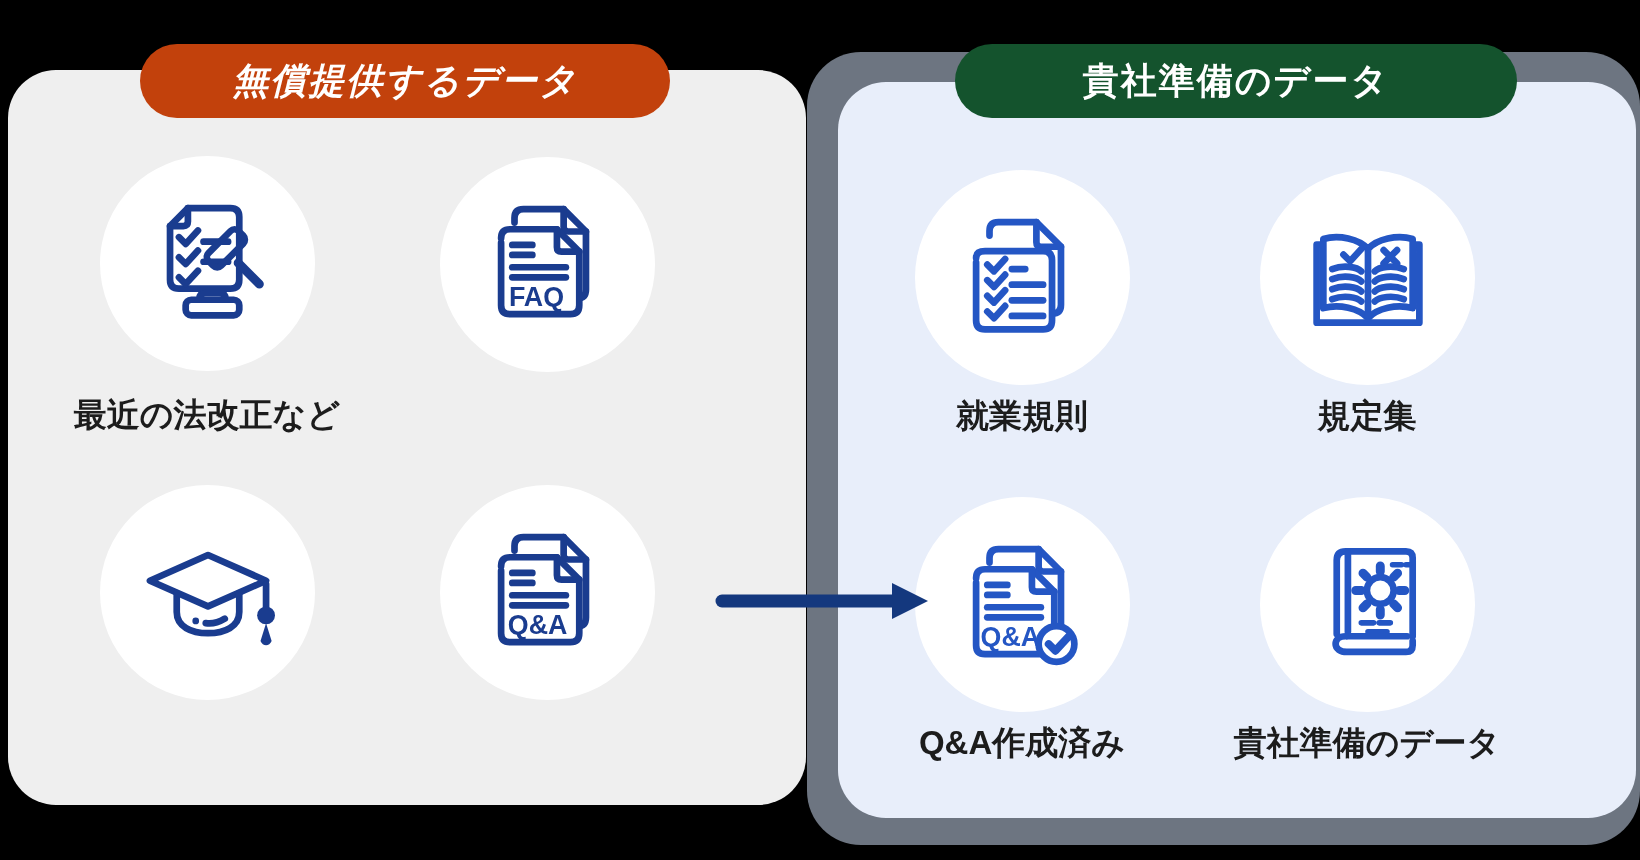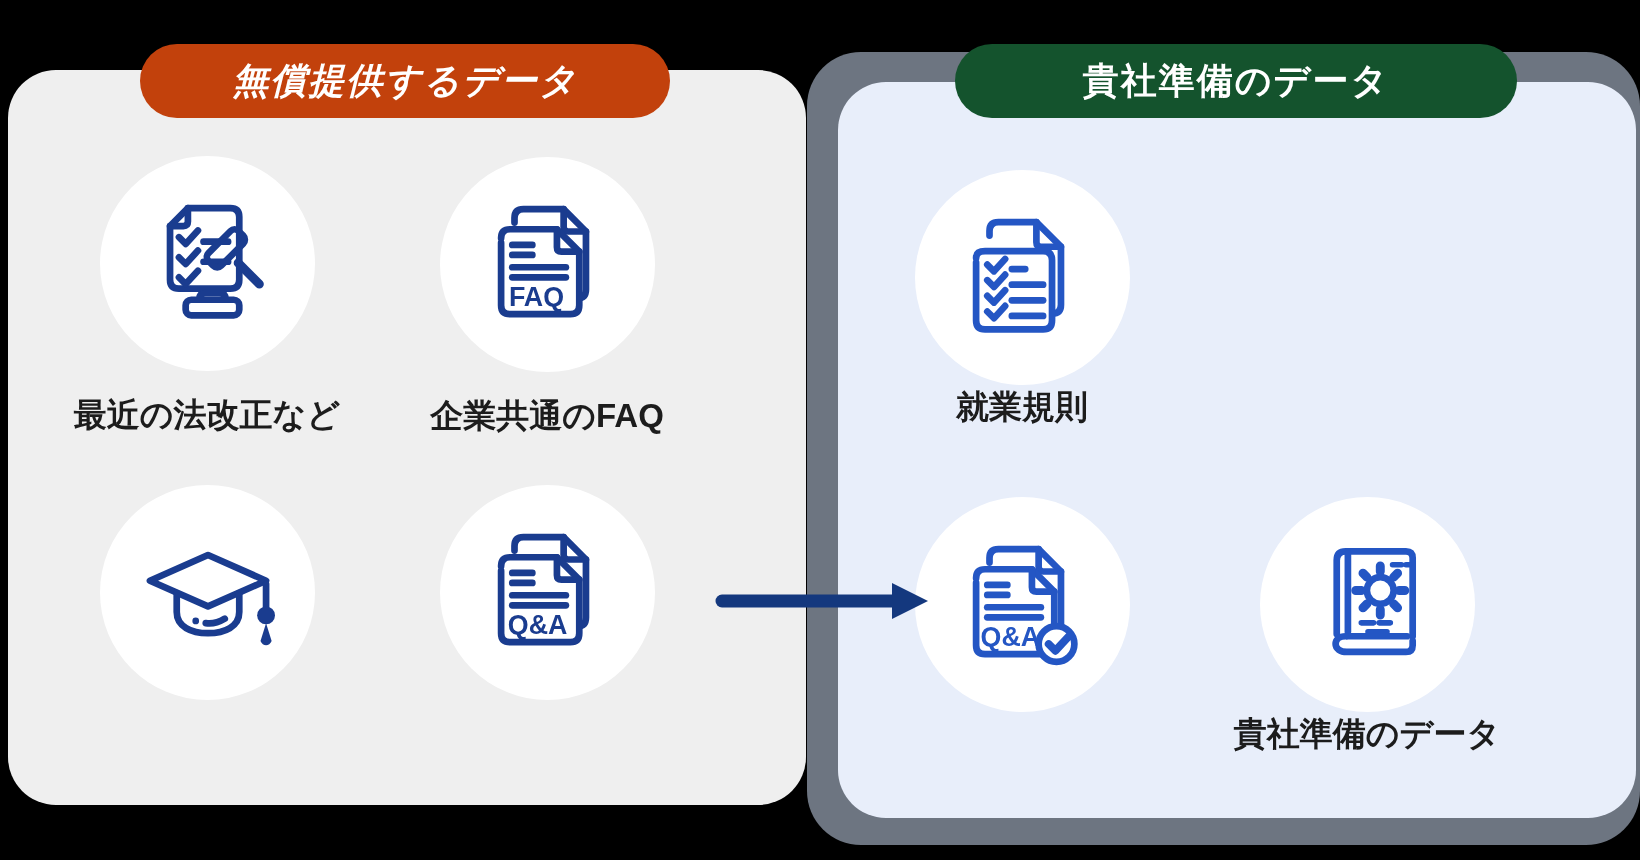--- a/index.html
+++ b/index.html
@@ -12,21 +12,21 @@
   .header{position:absolute;height:74px;border-radius:38px;display:flex;align-items:center;justify-content:center;
           color:#FFFFFF;font-size:36px;font-weight:bold;letter-spacing:2px;z-index:5;}
   .header-left{left:140px;top:44px;width:530px;background:#c2410c;font-style:italic;}
   .header-right{left:955px;top:44px;width:562px;background:#14532d;}
   .item{position:absolute;width:215px;z-index:3;}
   .circle{width:215px;height:215px;border-radius:50%;background:#FFFFFF;display:flex;align-items:center;justify-content:center;}
   .circle svg{width:134px;height:134px;}
   .label{position:absolute;left:107px;transform:translateX(-50%);white-space:nowrap;
          font-size:33px;font-weight:bold;color:#1C1C1C;line-height:38px;}
   .item-l .label{top:240px;}
-  .item-r .label{top:218px;}
+  .item-r .label{top:227px;}
   .arrow-wrap{position:absolute;left:710px;top:578px;width:225px;height:46px;z-index:6;}
   .ic{fill:none;stroke-width:6;stroke-linecap:round;stroke-linejoin:round;}
   .navy{stroke:#1A3C8F;}
   .blue{stroke:#2456C4;}
   .icon-text{font-family:"Liberation Sans","DejaVu Sans",sans-serif;font-weight:bold;stroke:none;}
 </style>
 </head>
 <body>
 
 <div class="canvas">
@@ -70,21 +70,20 @@
           <path d="M18 40 V96 Q18 104 26 104 H80 Q88 104 88 96 V48 L68 28 H26 Q18 28 18 36" fill="#fff"></path>
           <path d="M68 28 V44 Q68 48 72 48 H88"></path>
           <path d="M28 42 H46"></path>
             <path d="M28 51 H46"></path>
           <path d="M28 62 H76"></path>
             <path d="M28 71 H76"></path>
         </g>
         <text class="icon-text" x="25" y="97" font-size="24" fill="#1A3C8F">FAQ</text>
       </svg>
     </div>
-    <div class="label">企業共通のFAQ</div>
   </div>
 
   <div class="item item-l" style="left:100px;top:485px">
     <div class="circle">
       <svg viewBox="0 0 120 120">
         <g class="ic navy">
           <path d="M60 26 L112 49 60 72 8 49 Z"></path>
           <path d="M32 60 V77 C32 90 45 96 60 96 C75 96 88 90 88 77 V60"></path>
           <path d="M58 87 C64 88 70 86 75 83"></path>
           <path d="M112 52 V72"></path>
@@ -128,20 +127,42 @@
           <path d="M28 76 l6 6 10 -11"></path>
             <path d="M50 80 H78"></path>
           <path d="M28 90 l6 6 10 -11"></path>
             <path d="M50 94 H78"></path>
         </g>
       </svg>
     </div>
     <div class="label">就業規則</div>
   </div>
 
+  <div class="item item-r" style="left:1260px;top:170px">
+    <div class="circle">
+      <svg viewBox="0 0 120 120">
+        <g class="ic blue">
+          <path d="M24 30 H14 V100 H106 V30 H96"></path>
+          <path d="M60 34 C52 25 34 21 20 25 V87 C34 83 52 87 60 96 C68 87 86 83 100 87 V25 C86 21 68 25 60 34 Z" fill="#fff"></path>
+          <path d="M60 36 V94"></path>
+          <path d="M38 39 l6 6 10 -11"></path>
+          <path d="M74 35 l12 12 M86 35 l-12 12"></path>
+          <path d="M28 52 C38 48 50 50 54 54"></path>
+          <path d="M28 61 C38 57 50 59 54 63"></path>
+          <path d="M28 70 C38 66 50 68 54 72"></path>
+          <path d="M28 79 C38 75 50 77 54 81"></path>
+          <path d="M66 54 C70 50 82 48 92 52"></path>
+          <path d="M66 63 C70 59 82 57 92 61"></path>
+          <path d="M66 72 C70 68 82 66 92 70"></path>
+          <path d="M66 81 C70 77 82 75 92 79"></path>
+        </g>
+      </svg>
+    </div>
+    <div class="label">規定集</div>
+  </div>
 
   <div class="item item-r" style="left:915px;top:497px">
     <div class="circle">
       <svg viewBox="0 0 120 120">
         <g class="ic blue">
           <path d="M30 22 V18 Q30 10 38 10 H74 L94 30 V82 Q94 90 86 90"></path>
           <path d="M74 10 V26 Q74 30 78 30 H94"></path>
           <path d="M18 40 V96 Q18 104 26 104 H80 Q88 104 88 96 V48 L68 28 H26 Q18 28 18 36" fill="#fff"></path>
           <path d="M68 28 V44 Q68 48 72 48 H88"></path>
           <path d="M28 42 H46"></path>
@@ -149,20 +170,21 @@
           <path d="M28 62 H76"></path>
             <path d="M28 71 H76"></path>
         </g>
         <text class="icon-text" x="22" y="97" font-size="24" fill="#2456C4">Q&amp;A</text>
         <g class="ic blue">
           <circle cx="90" cy="95" r="16" fill="#fff"></circle>
           <path d="M83 95 l6 6 13 -14" stroke-width="7"></path>
         </g>
       </svg>
     </div>
+    <div class="label">Q&amp;A作成済み</div>
   </div>
 
   <div class="item item-r" style="left:1260px;top:497px">
     <div class="circle">
       <svg viewBox="0 0 120 120">
         <g class="ic blue">
           <path d="M32 86 V20 Q32 12 40 12 H94 Q100 12 100 18 V88"></path>
           <path d="M42 14 V84"></path>
           <path d="M42 88 H95"></path>
           <path d="M40 88 C34 88 31 91 31 95 C31 99 35 102 41 102 H94 Q100 102 100 96 V92"></path>

